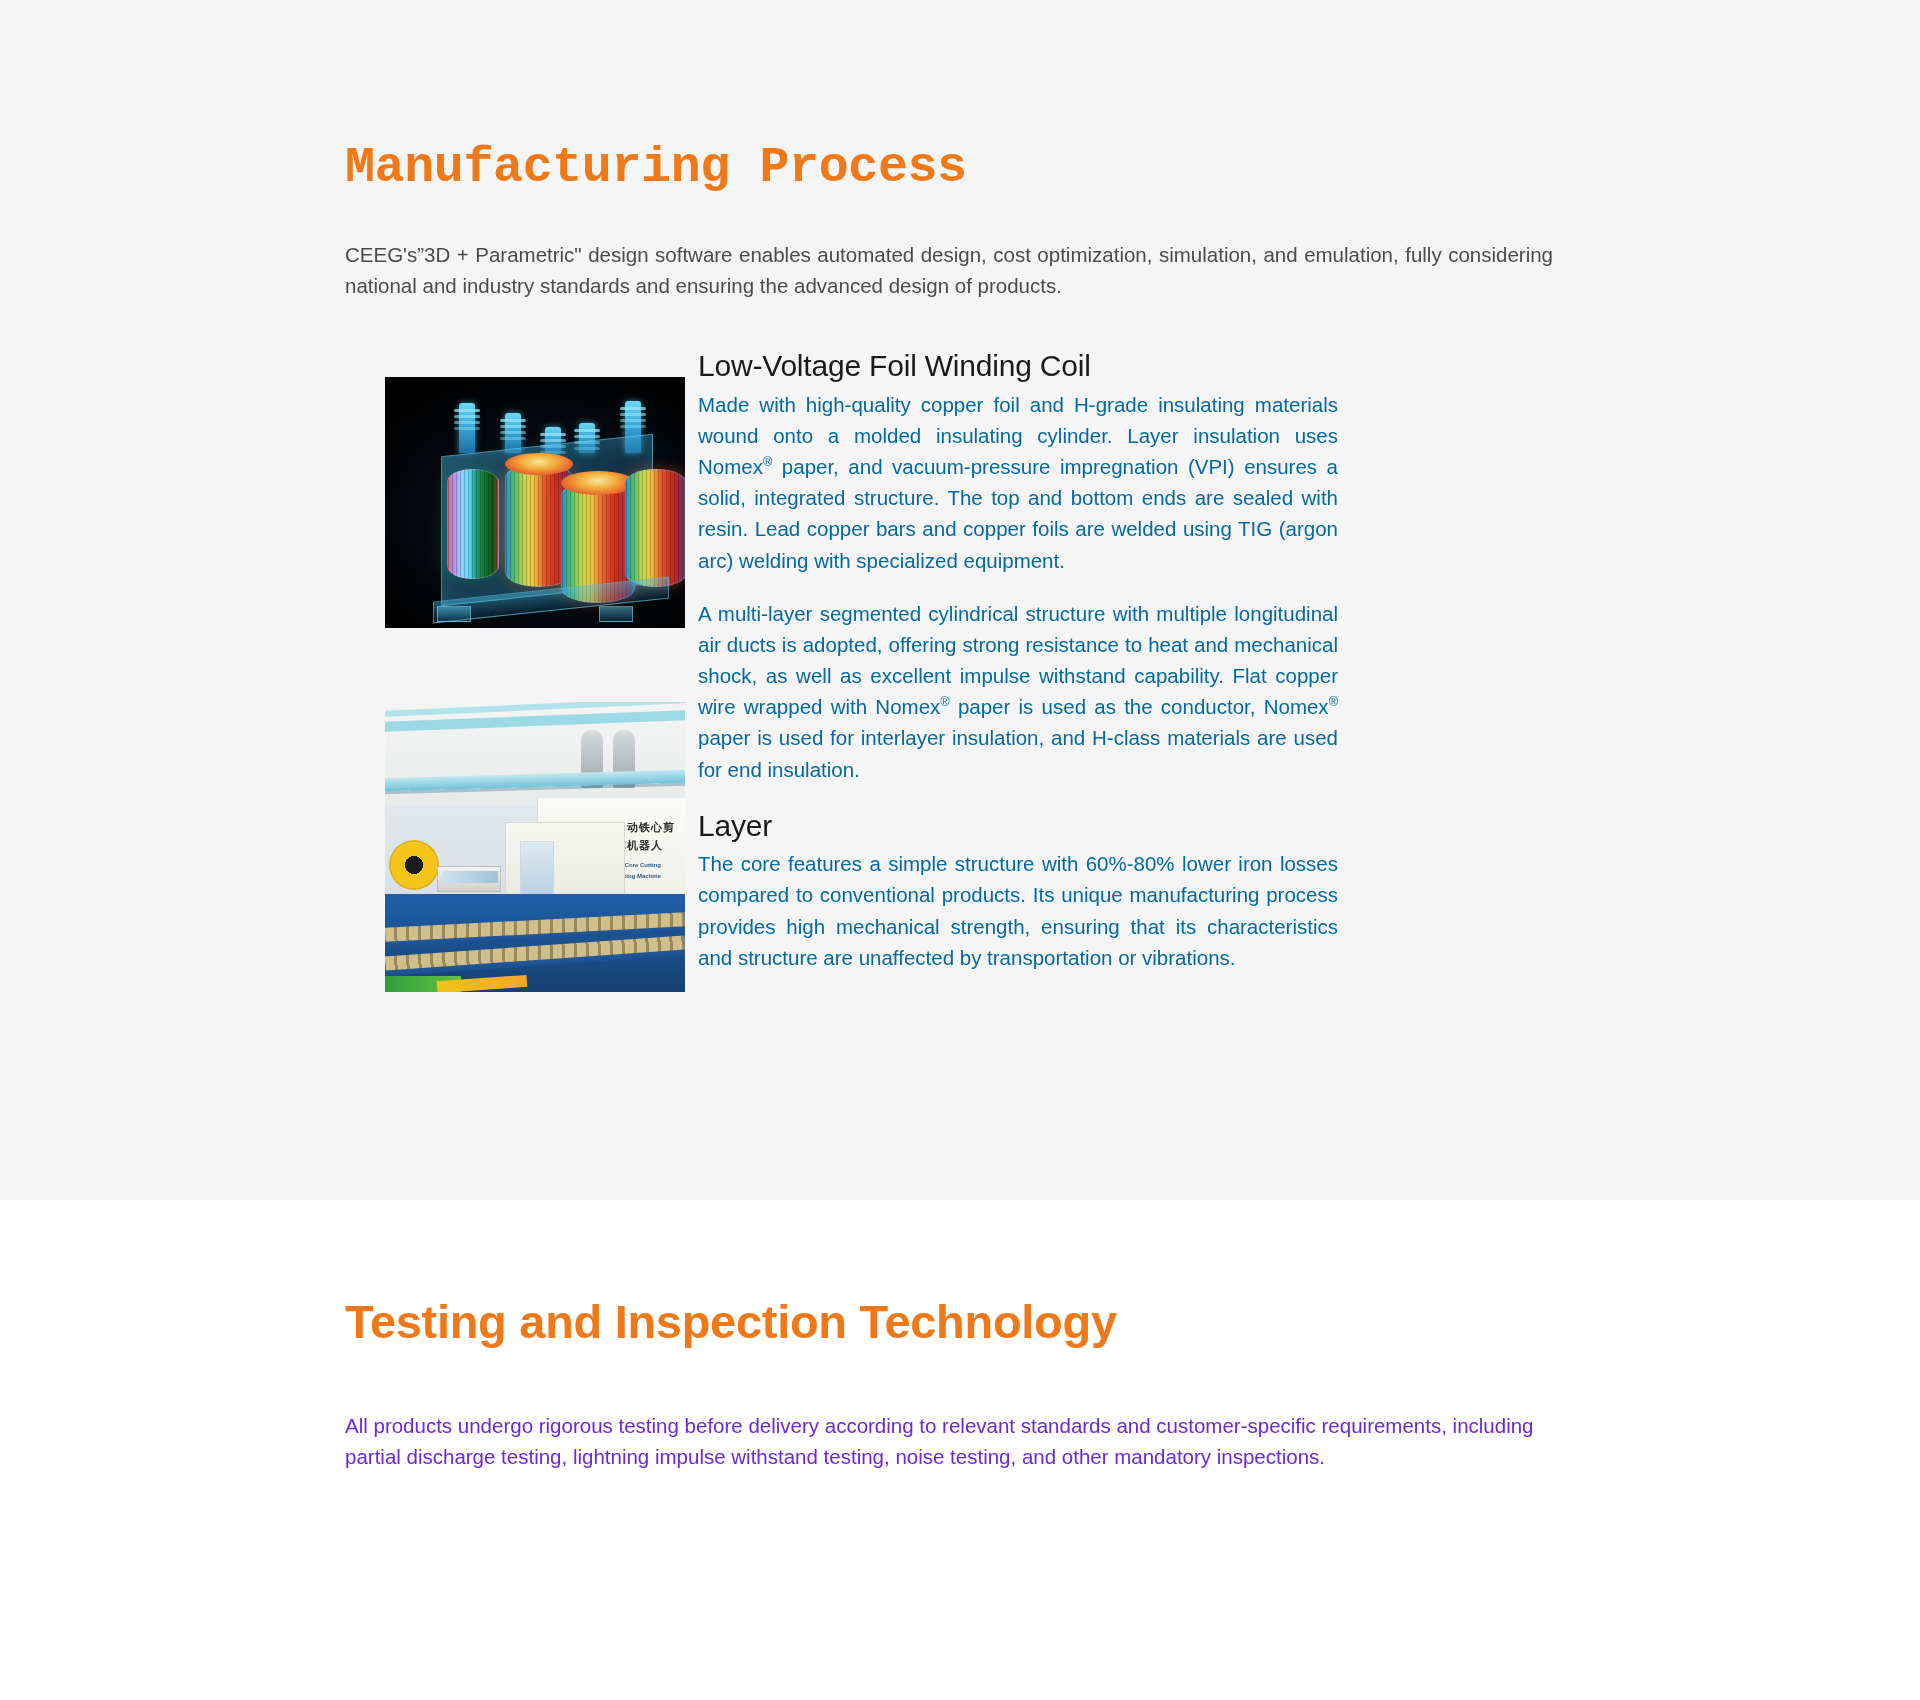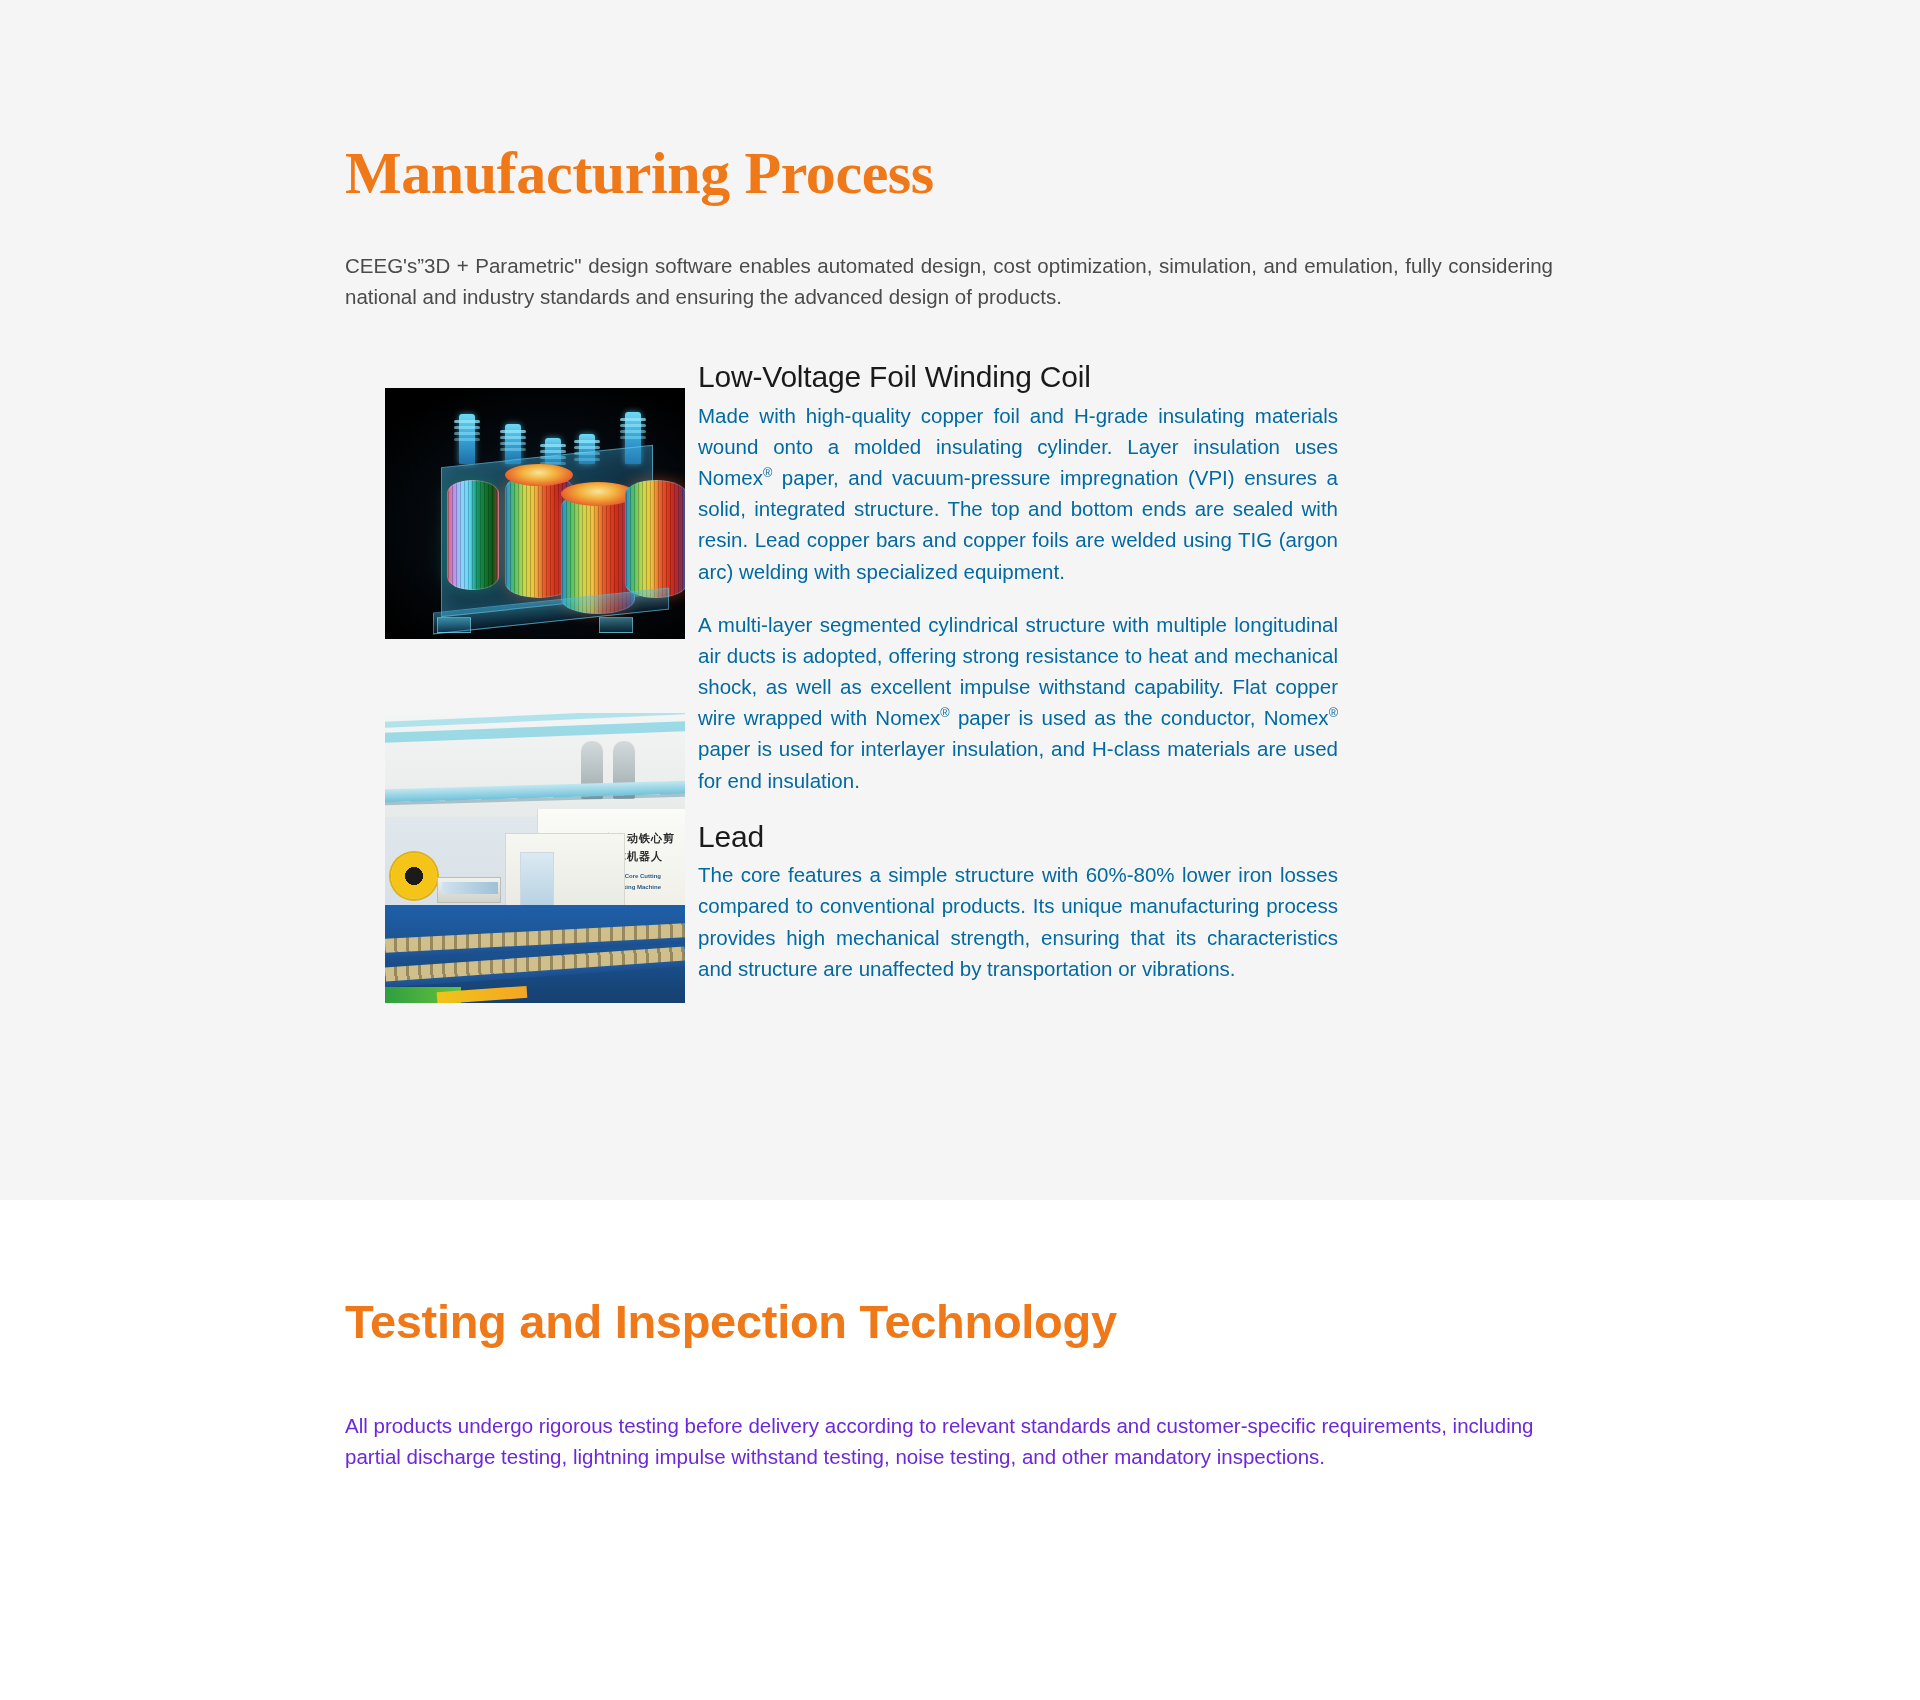--- a/index.html
+++ b/index.html
@@ -26,28 +26,28 @@
     height: 1200px;
   }
   .inner {
     width: 1230px;
     margin: 0 auto;
     padding-left: 0px;
     position: relative;
   }
 
   .section-title {
-    font-size: 60px;
+    font-size: 50px;
     font-weight: 700;
     color: #ef7818;
     letter-spacing: -0.4px;
     line-height: 1.1;
     margin: 0;
     padding-top: 140px;
-    font-family: Liberation Serif, serif;
+    font-family: Liberation Mono, monospace;
   }
 
   .intro-para {
     margin: 44px 0 0 0;
     font-size: 20.5px;
     line-height: 1.52;
     color: #4b4b4b;
     text-align: justify;
     width: 1208px;
     font-weight: 400;
@@ -349,21 +349,21 @@
           <div class="block">
             <h3 class="block-title">Low-Voltage Foil Winding Coil</h3>
             <p class="block-body"><span>Made with high-quality copper foil and H-grade insulating materials wound onto a molded insulating cylinder. Layer insulation uses Nomex</span><sup class="reg">®</sup><span> paper, and vacuum-pressure impregnation (VPI) ensures a solid, integrated structure. The top and bottom ends are sealed with resin. Lead copper bars and copper foils are welded using TIG (argon arc) welding with specialized equipment.</span></p>
           </div>
 
           <div class="block">
             <p class="block-body"><span>A multi-layer segmented cylindrical structure with multiple longitudinal air ducts is adopted, offering strong resistance to heat and mechanical shock, as well as excellent impulse withstand capability. Flat copper wire wrapped with Nomex</span><sup class="reg">®</sup><span> paper is used as the conductor, Nomex</span><sup class="reg">®</sup><span> paper is used for interlayer insulation, and H-class materials are used for end insulation.</span></p>
           </div>
 
           <div class="block">
-            <h3 class="block-title">Lead</h3>
+            <h3 class="block-title">Layer</h3>
             <p class="block-body"><span>The core features a simple structure with 60%-80% lower iron losses compared to conventional products. Its unique manufacturing process provides high mechanical strength, ensuring that its characteristics and structure are unaffected by transportation or vibrations.</span></p>
           </div>
 
         </div>
       </div>
     </div>
   </section>
 
   <section class="testing-band">
     <div class="inner">

